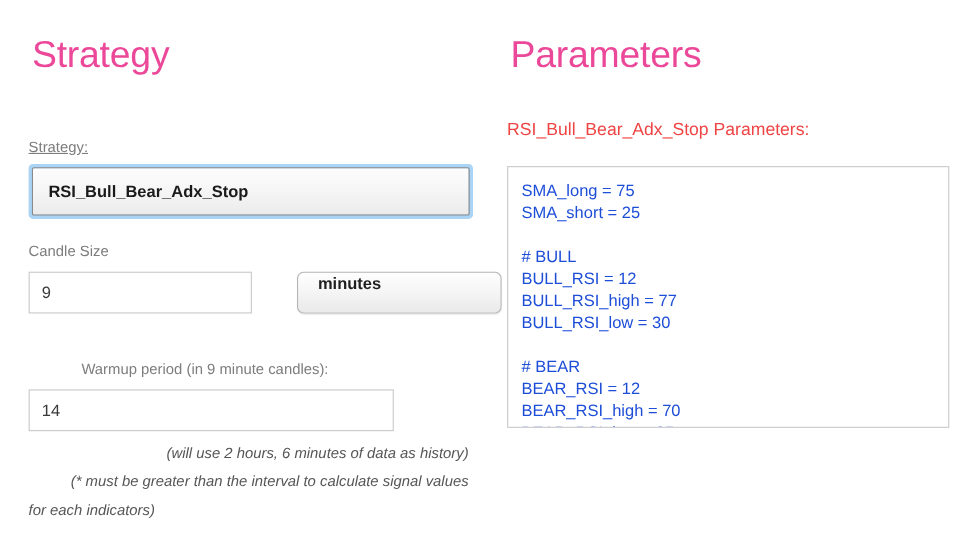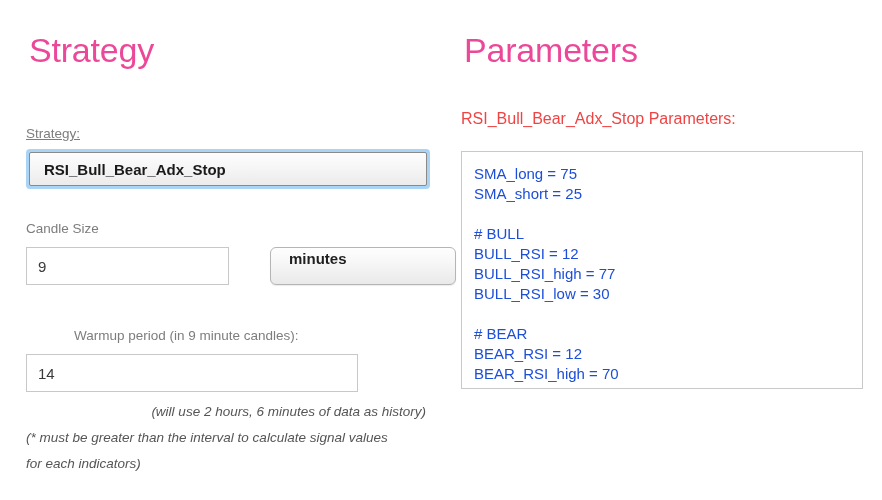--- a/index.html
+++ b/index.html
@@ -53,21 +53,21 @@
   .label-strategy { top: 125px; text-decoration: underline; }
   .label-candle   { top: 220px; }
   .label-warmup   { top: 327px; margin-left: 48px; }
 
   
   .select-strategy-wrap {
     position: absolute;
     top: 149px;
     left: 0;
     width: 404px;
-    height: 40px;
+    height: 50px;
     box-sizing: border-box;
     border: 3px solid #a9d4f5;
     border-radius: 4px;
     padding: 0;
     background: #a9d4f5;
   }
   .select-strategy {
     width: 100%;
     height: 100%;
     box-sizing: border-box;
@@ -137,21 +137,21 @@
   .note {
     position: absolute;
     font-size: 13.5px;
     font-style: italic;
     color: #555555;
     line-height: 1.2;
     left: 0;
     width: 400px;
   }
   .note-1 { top: 404px; text-align: right; }
-  .note-2 { top: 430px; }
+  .note-2 { top: 430px; text-align: right; }
   .note-3 { top: 456px; }
 
   
   .params-label {
     position: absolute;
     top: 110px;
     left: 0;
     font-size: 16px;
     color: #ef4444;
     white-space: nowrap;

